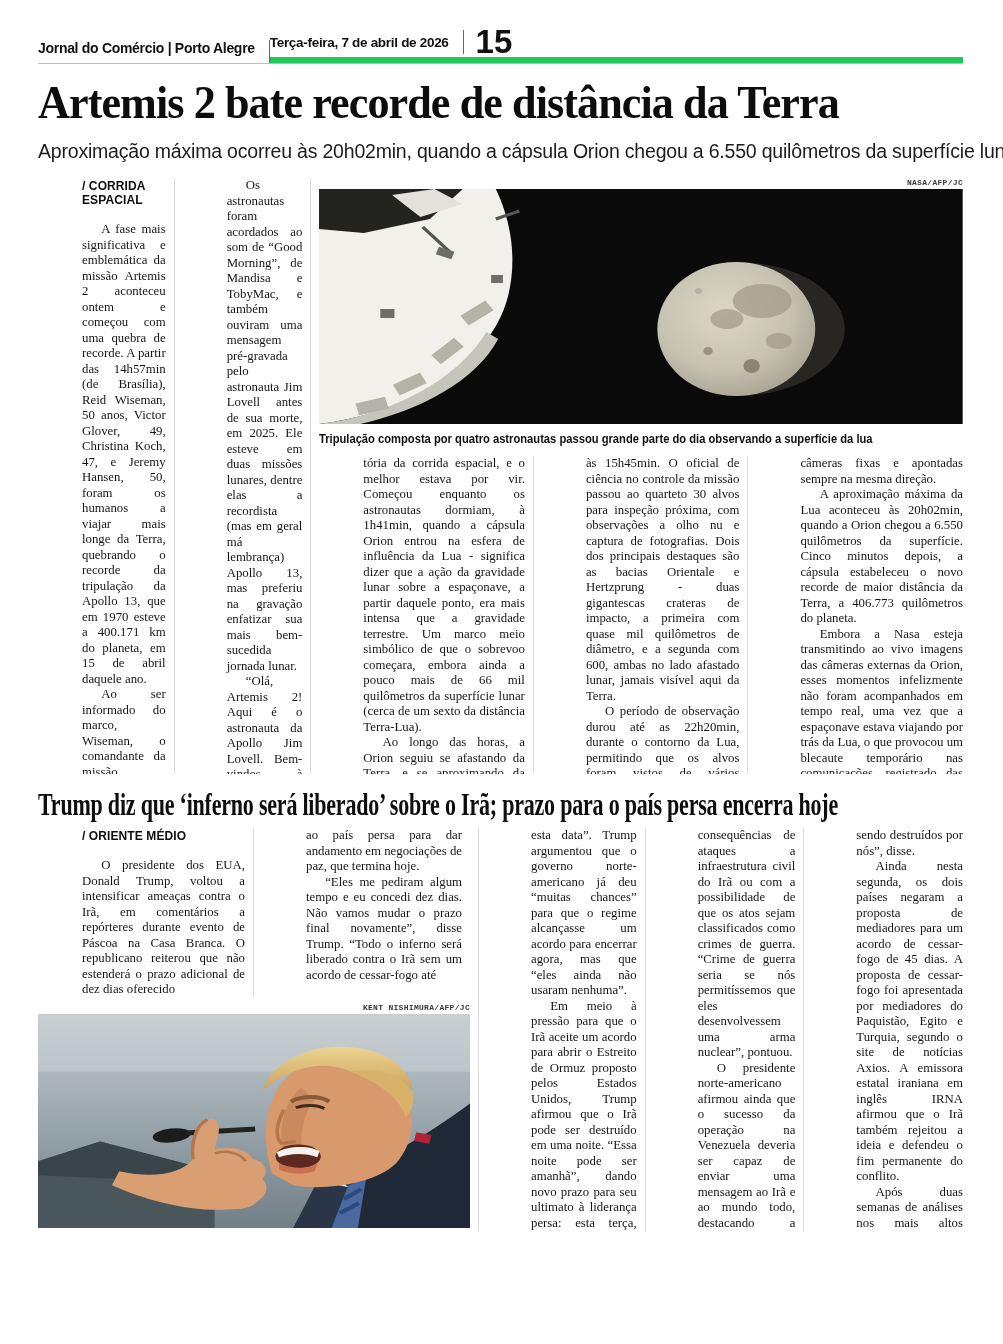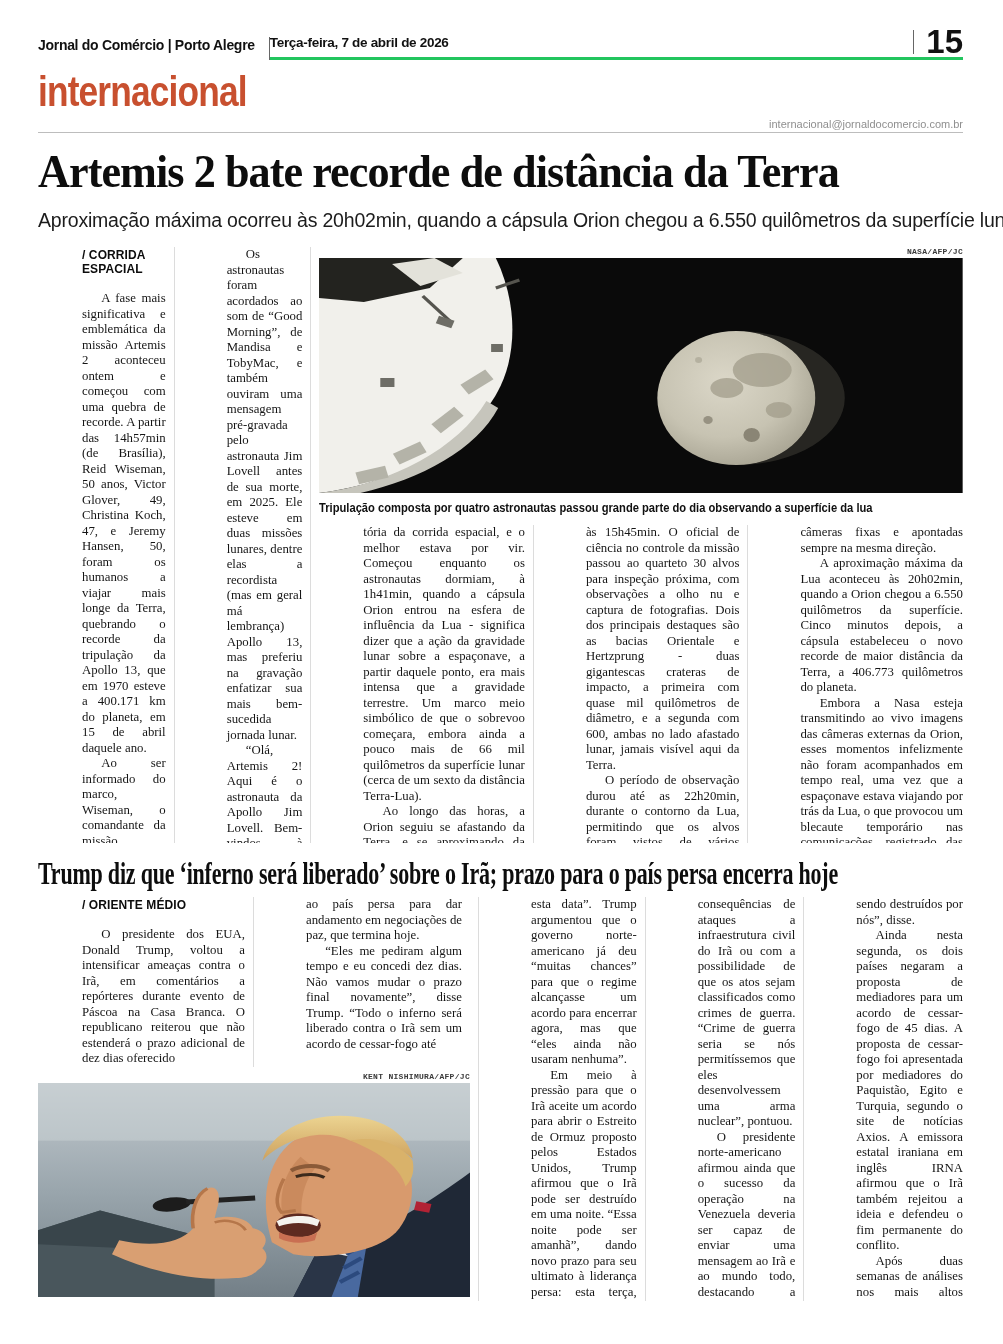--- a/index.html
+++ b/index.html
@@ -10,22 +10,22 @@
     font-family:"Liberation Serif", serif; color:#141414;
   }
   
   .topbar { display:flex; align-items:flex-end; }
   .masthead {
     font-family:"Liberation Sans", sans-serif; font-weight:bold;
     font-size:14px; letter-spacing:-0.3px; color:#111;
     padding:0 14px 7px 0; border-right:1px solid #666;
   }
   .topbar-rest {
-    flex:1; display:flex; align-items:flex-end; justify-content:space-between;
-    border-bottom:3px solid #22c55e; padding-bottom:7px;
+    flex:1; display:flex; align-items:flex-end; justify-content:flex-start;
+    border-bottom:6px solid #22c55e; padding-bottom:7px;
   }
   .edition-date {
     font-family:"Liberation Sans", sans-serif; font-weight:bold;
     font-size:13.5px; letter-spacing:-0.3px; color:#111; padding-right:14px;
   }
   .pagenum {
     font-family:"Liberation Sans", sans-serif; font-weight:bold;
     font-size:33px; line-height:24px; color:#111;
     border-left:1px solid #666; padding-left:12px; margin-bottom:-4px;
   }
@@ -105,24 +105,20 @@
 <div class="page">
 
   <div class="topbar">
     <div class="masthead">Jornal do Comércio | Porto Alegre</div>
     <div class="topbar-rest">
       <div class="edition-date">Terça-feira, 7 de abril de 2026</div>
       <div class="pagenum">15</div>
     </div>
   </div>
 
-  <div class="section-row">
-    <div class="section-title" style="color:#c8502f">internacional</div>
-    <div class="section-email">internacional@jornaldocomercio.com.br</div>
-  </div>
   <div class="rule"></div>
 
   <div class="headline1">Artemis 2 bate recorde de distância da Terra</div>
   <div class="deck">Aproximação máxima ocorreu às 20h02min, quando a cápsula Orion chegou a 6.550 quilômetros da superfície lunar</div>
 
   <div class="art1-grid">
     <div class="colgroup" style="display:contents"><div class="col">
           <div class="kicker">/ CORRIDA ESPACIAL</div>
           <p>A fase mais significativa e emblemática da missão Artemis 2 aconteceu ontem e começou com uma quebra de recorde. A partir das 14h57min (de Brasília), Reid Wiseman, 50 anos, Victor Glover, 49, Christina Koch, 47, e Jeremy Hansen, 50, foram os humanos a viajar mais longe da Terra, quebrando o recorde da tripulação da Apollo 13, que em 1970 esteve a 400.171 km do planeta, em 15 de abril daquele ano.</p>
           <p>Ao ser informado do marco, Wiseman, o comandante da missão, pontuou o evento com uma mensagem. “Conforme ultrapassamos a maior distância que humanos já viajaram do planeta Terra, o fazemos honrando os esforços extraordinários de nossos predecessores na exploração humana do espaço. Continuaremos em nossa viagem indo ainda mais longe no espaço antes que a Mãe Terra trate de nos puxar de volta para tudo que amamos. Mas nós, de forma mais importante, escolhemos este momento para desafiar esta geração e a próxima a assegurar que esse recorde não seja duradouro.”</p>

